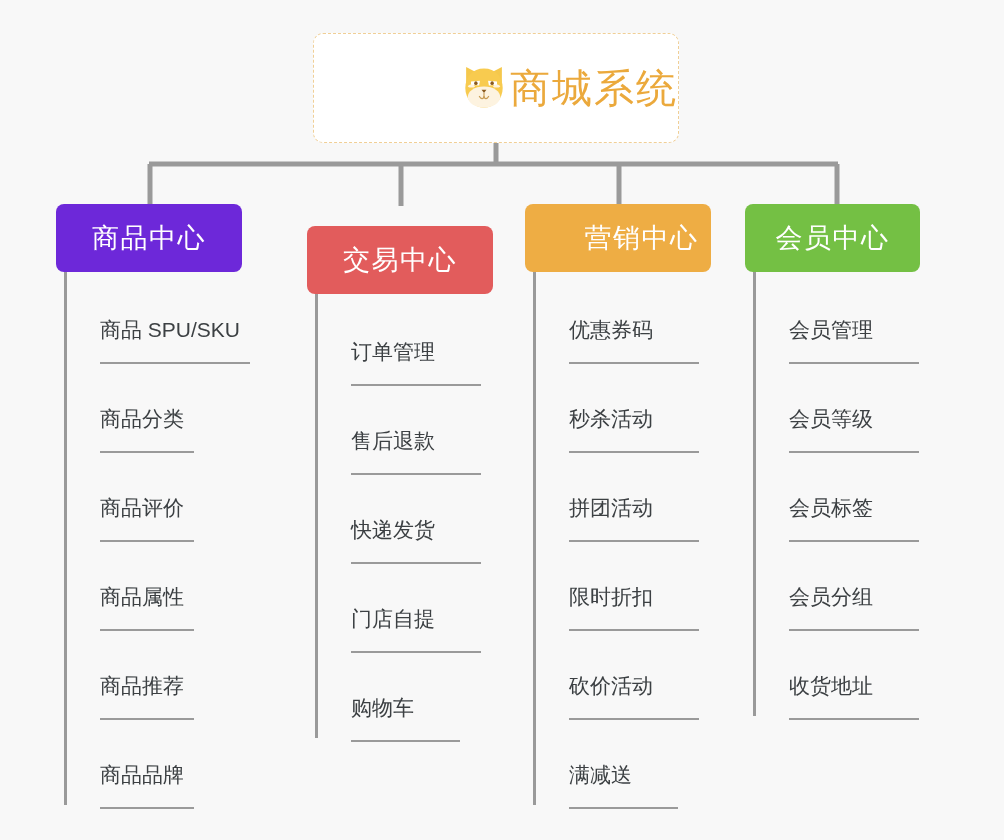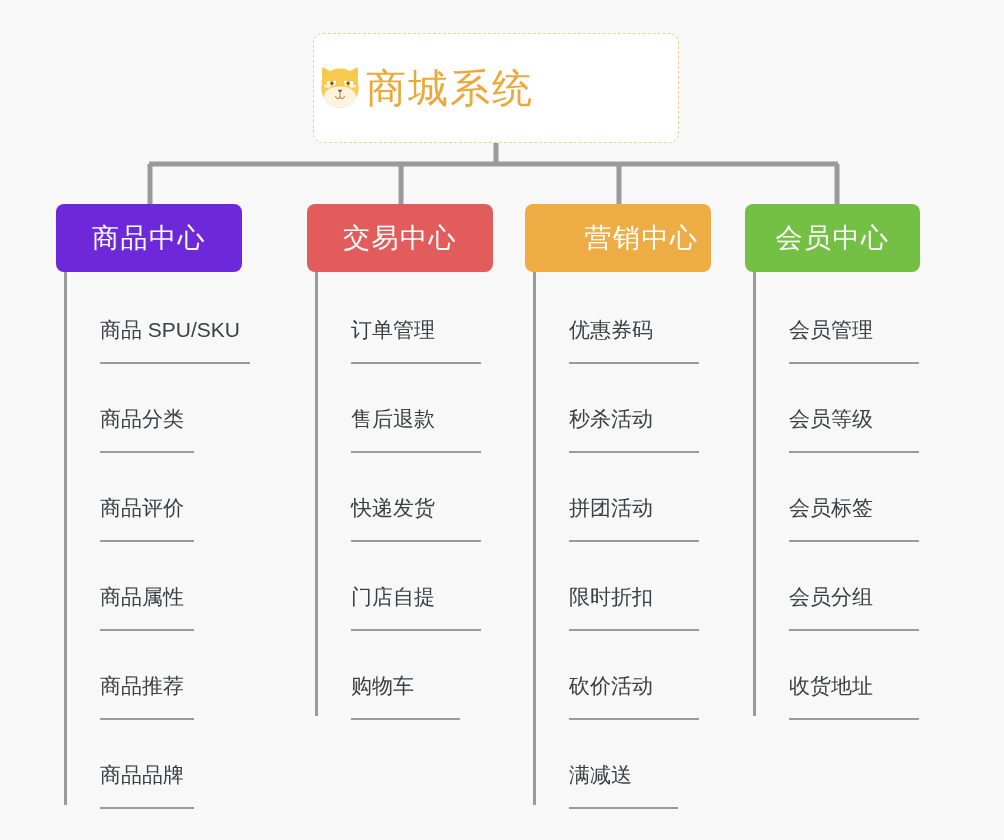--- a/index.html
+++ b/index.html
@@ -24,21 +24,21 @@
     position: absolute;
     left: 313px;
     top: 33px;
     width: 366px;
     height: 110px;
     background: #ffffff;
     border: 1px dashed #f0cf96;
     border-radius: 10px;
     display: flex;
     align-items: center;
-    justify-content: flex-start;
+    justify-content: flex-end;
   }
   .root-icon {
     width: 52px;
     height: 52px;
     flex: 0 0 52px;
     display: block;
   }
   .root-title {
     font-size: 40px;
     line-height: 1;
@@ -83,21 +83,21 @@
     display: flex;
     align-items: center;
     justify-content: center;
     color: #ffffff;
     font-size: 27px;
     letter-spacing: 1.5px;
     white-space: nowrap;
     user-select: none;
   }
   .col-0 .cat-header { width: 186px; }
-  .col-1 .cat-header { width: 186px; }
+  .col-1 .cat-header { width: 186px; margin-top: 22px; }
   .col-2 .cat-header { width: 186px; padding-left: 47px; }
   .col-3 .cat-header { width: 175px; border-radius: 8px; }
 
   .leaf-list {
     position: relative;
     margin-top: 0;
     padding-top: 0;
     list-style: none;
   }
   

